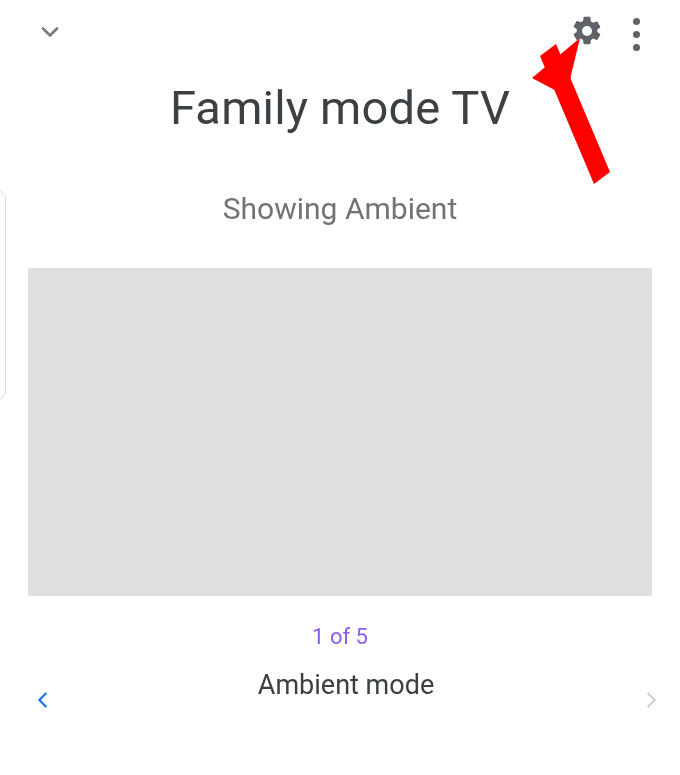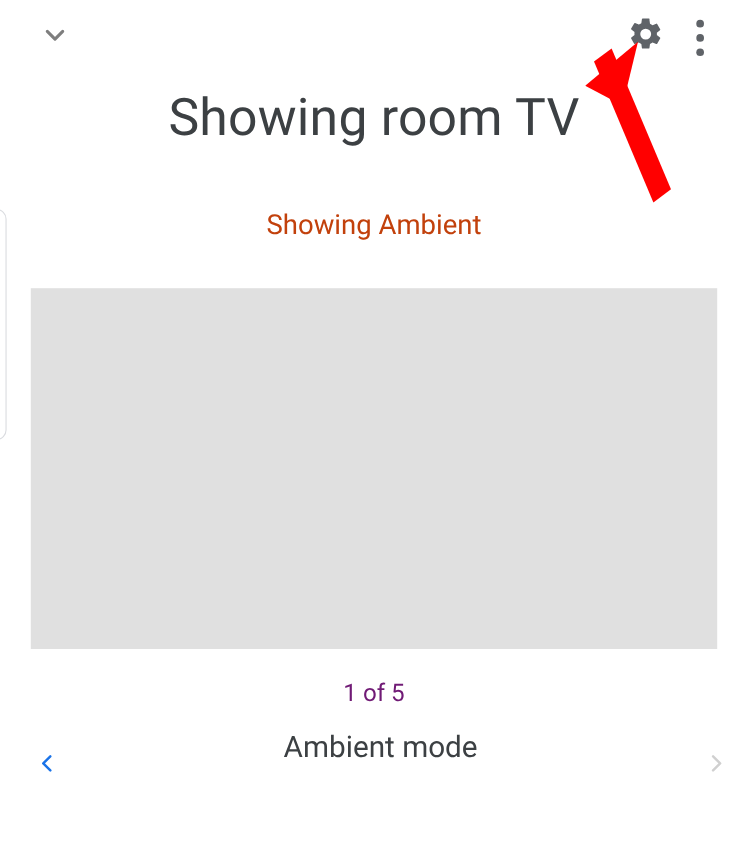--- a/index.html
+++ b/index.html
@@ -5,25 +5,25 @@
     * { margin:0; padding:0; box-sizing:border-box; }
     body { font-family: Roboto, -apple-system, BlinkMacSystemFont, "Segoe UI", Arial, sans-serif; background:#fff; width:680px; height:775px; position:relative; overflow:hidden; }
 
     .topbar { position:relative; height:60px; }
     .chev-down { position:absolute; left:36px; top:18px; color:#7e7e7e; }
     .gear { position:absolute; right:76px; top:14px; color:#5f6368; }
     .kebab { position:absolute; right:32px; top:12px; width:24px; display:flex; flex-direction:column; align-items:center; gap:6px; padding:6px 0; }
     .kebab .dot { width:7px; height:7px; background:#5f6368; border-radius:50%; }
 
     .title { text-align:center; font-size:47px; font-weight:400; color:#3c4043; letter-spacing:0.2px; margin-top:20px; }
-    .subtitle { text-align:center; font-size:25px; font-weight:400; color:#c2410c; margin-top:56px; }
+    .subtitle { text-align:center; font-size:30px; font-weight:400; color:#737373; margin-top:56px; }
 
     .preview { background:#e0e0e0; margin:42px 28px 0 28px; height:328px; }
 
-    .page-count { text-align:center; font-size:22px; color:#701a75; margin-top:28px; }
+    .page-count { text-align:center; font-size:22px; color:#8b5cf6; margin-top:28px; }
 
     .carousel-row { position:relative; margin-top:20px; height:60px; }
     .carousel-label { text-align:center; font-size:27px; color:#3c4043; font-weight:400;padding-left:12px; }
     .car-prev { position:absolute; left:32px; top:16px; color:#1a73e8; }
     .car-next { position:absolute; right:18px; top:16px; color:#d0d0d0; }
 
     .edge-pill { position:absolute; left:-12px; top:190px; width:18px; height:210px; border:1px solid #dadce0; border-radius:16px; background:#fff; }
 
     .arrow-annotation { position:absolute; top:38px; right:58px; pointer-events:none; }
 
@@ -43,21 +43,21 @@
         <path fill="currentColor" d="M19.14 12.94a7.07 7.07 0 0 0 .05-.94 7.07 7.07 0 0 0-.05-.94l2.03-1.58a.5.5 0 0 0 .12-.64l-1.92-3.32a.5.5 0 0 0-.6-.22l-2.39.96a7.03 7.03 0 0 0-1.62-.94l-.36-2.54A.5.5 0 0 0 13.9 2h-3.84a.5.5 0 0 0-.5.42l-.36 2.54c-.58.24-1.12.55-1.62.94l-2.39-.96a.5.5 0 0 0-.6.22L2.67 8.48a.5.5 0 0 0 .12.64l2.03 1.58a7.07 7.07 0 0 0-.05.94c0 .32.02.63.05.94l-2.03 1.58a.5.5 0 0 0-.12.64l1.92 3.32c.13.22.39.31.6.22l2.39-.96c.5.39 1.04.7 1.62.94l.36 2.54a.5.5 0 0 0 .5.42h3.84a.5.5 0 0 0 .5-.42l.36-2.54c.58-.24 1.12-.55 1.62-.94l2.39.96c.22.09.47 0 .6-.22l1.92-3.32a.5.5 0 0 0-.12-.64l-2.03-1.58zM12 15.5A3.5 3.5 0 1 1 12 8.5a3.5 3.5 0 0 1 0 7z"></path>
       </svg>
   </span>
   <span class="kebab">
     <span class="dot"></span>
       <span class="dot"></span>
       <span class="dot"></span>
   </span>
 </div>
 
-<div class="title">Showing room TV</div>
+<div class="title">Family mode TV</div>
 <div class="subtitle">Showing Ambient</div>
 
 <div class="preview"></div>
 
 <div class="page-count">1 of 5</div>
 
 <div class="carousel-row">
   <div class="carousel-label">Ambient mode</div>
   <span class="car-prev">
     <svg width="22" height="30" viewBox="0 0 24 24">

